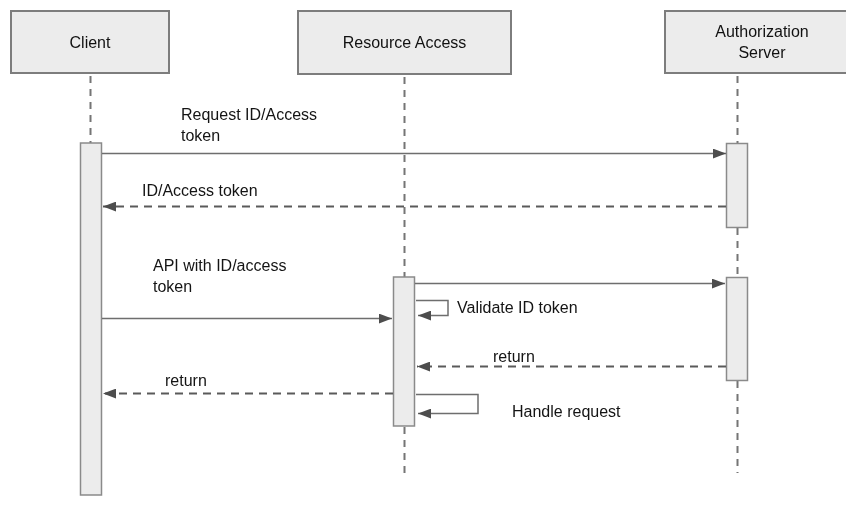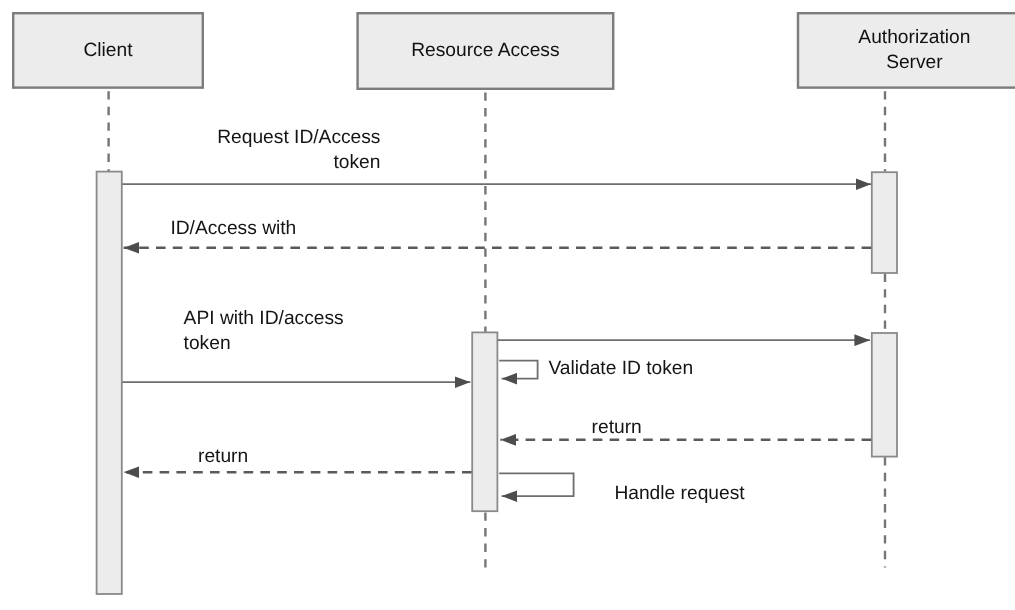--- a/index.html
+++ b/index.html
@@ -23,21 +23,21 @@
   }
   .actor-client{left:10px;top:10px;width:160px;height:64px;}
   .actor-resource{left:297px;top:10px;width:215px;height:65px;}
   .actor-auth{left:640px;top:10px;width:196px;height:64px;margin-left:24px;}
   .actor-auth .actor-label{max-width:112px;}
   .msg-label{
     position:absolute;
     font-size:16px;line-height:21px;color:#141414;
     white-space:pre-line;
   }
-  .lbl-request{left:181px;top:104px;text-align:right;}
+  .lbl-request{left:181px;top:104px;}
   .lbl-idtoken{left:142px;top:180px;}
   .lbl-api{left:153px;top:255px;}
   .lbl-validate-access{left:457px;top:255px;}
   .lbl-validate-id{left:457px;top:297px;}
   .lbl-return-auth{left:493px;top:346px;}
   .lbl-return-client{left:165px;top:370px;}
   .lbl-handle{left:512px;top:401px;}
 </style>
 </head>
 <body>
@@ -78,21 +78,21 @@
   </div>
   <div class="actor-box actor-resource">
     <span class="actor-label">Resource Access</span>
   </div>
   <div class="actor-box actor-auth">
     <span class="actor-label">Authorization Server</span>
   </div>
 
   <div class="msg-label lbl-request">Request ID/Access
 token</div>
-  <div class="msg-label lbl-idtoken">ID/Access with</div>
+  <div class="msg-label lbl-idtoken">ID/Access token</div>
   <div class="msg-label lbl-api">API with ID/access
 token</div>
   <div class="msg-label lbl-validate-id">Validate ID token</div>
   <div class="msg-label lbl-return-auth">return</div>
   <div class="msg-label lbl-return-client">return</div>
   <div class="msg-label lbl-handle">Handle request</div>
 
 </div>
 
 </body></html>

